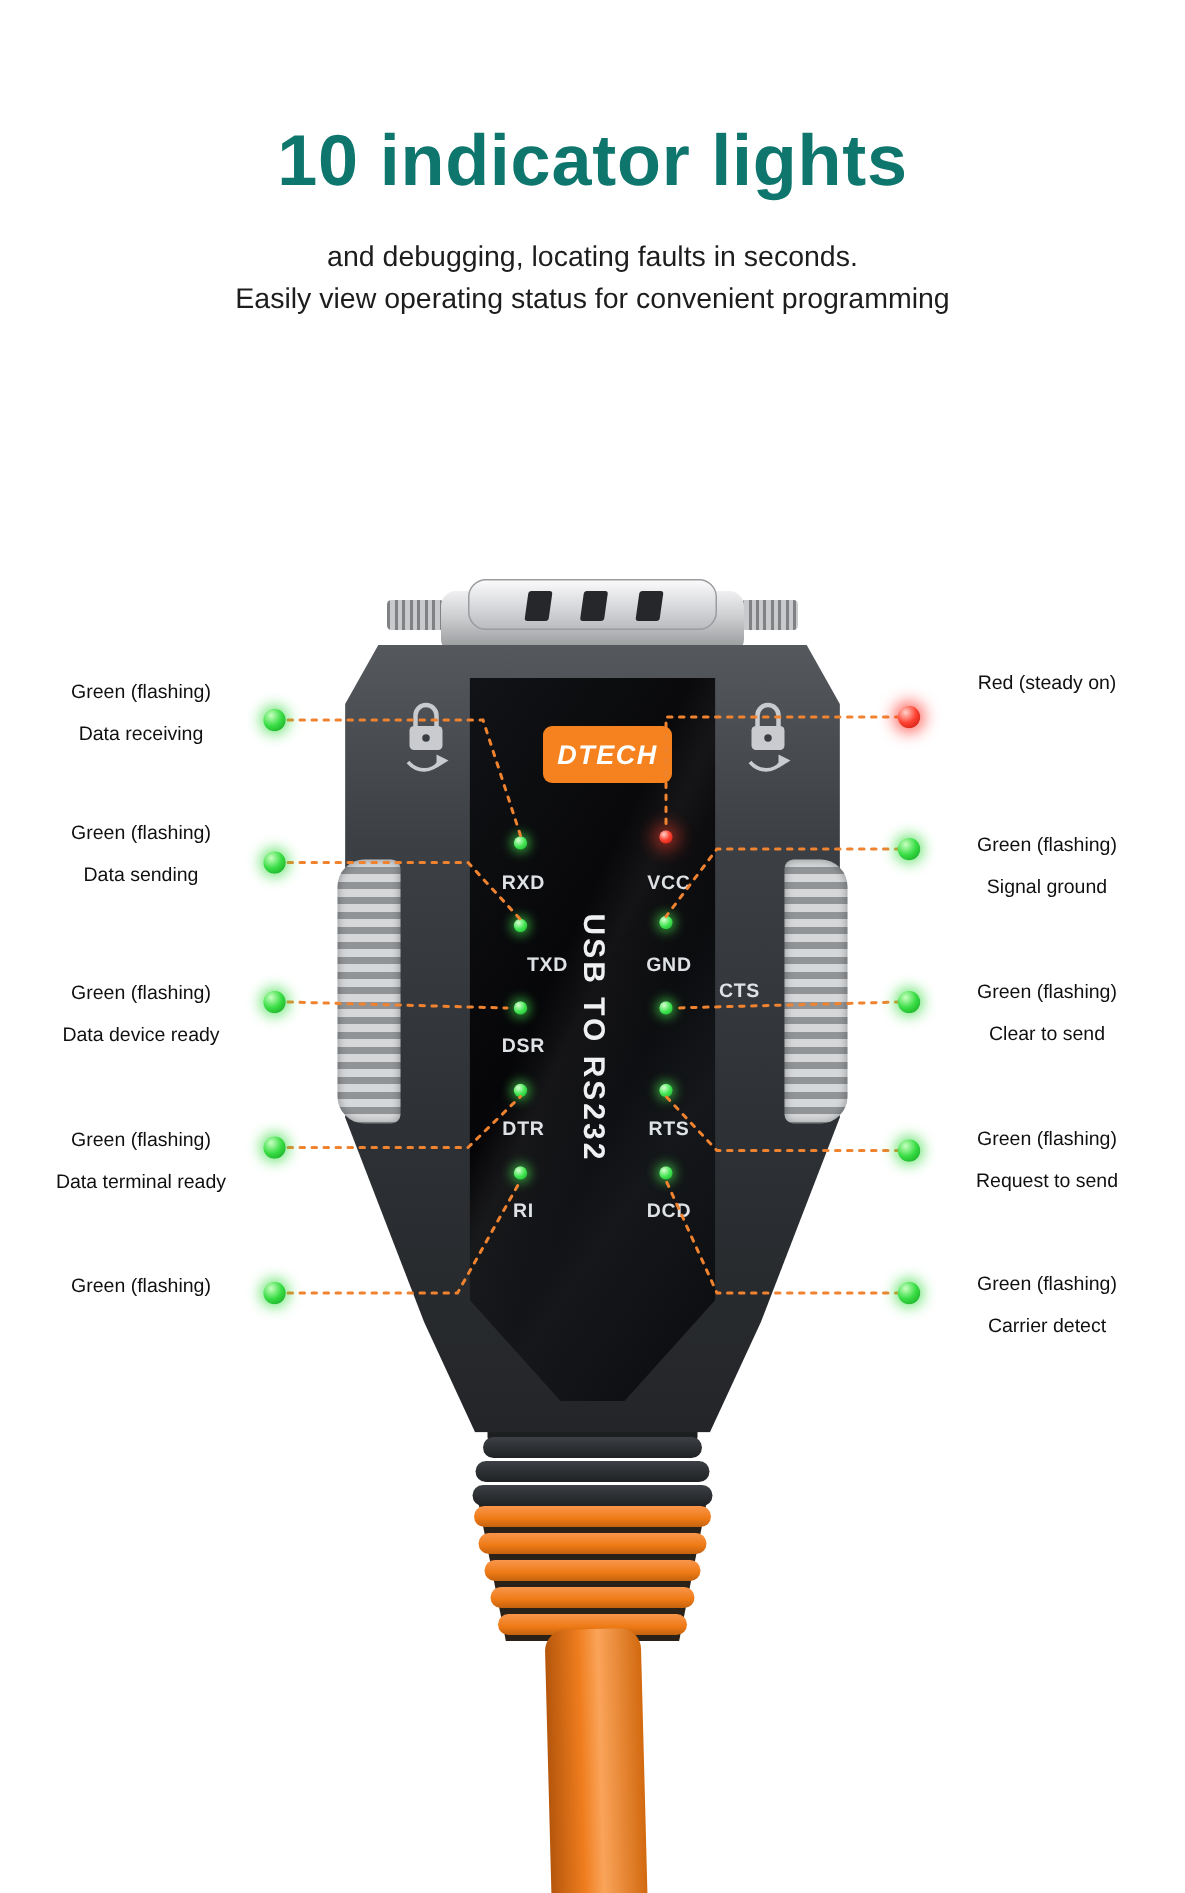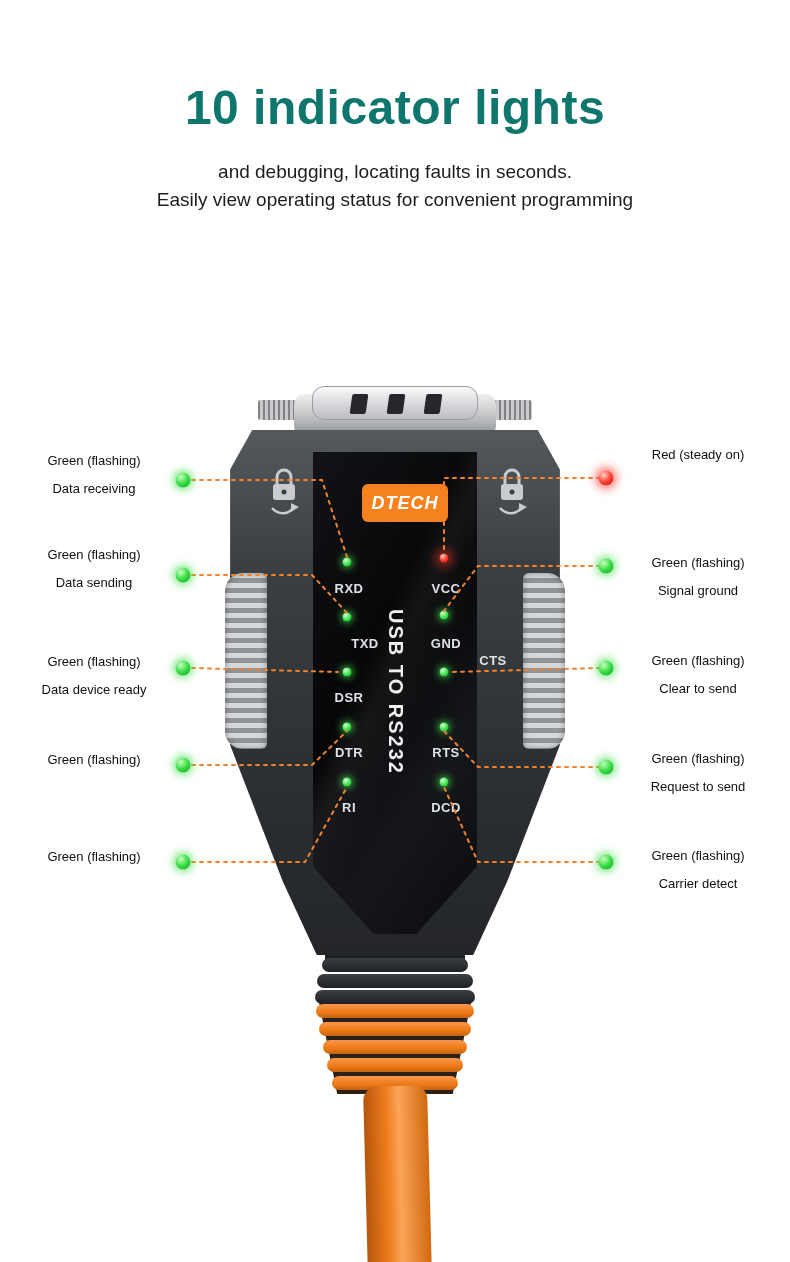--- a/index.html
+++ b/index.html
@@ -241,20 +241,21 @@
   <div class="callout callout-left" style="top:541px;">
     <div class="callout-status">Green (flashing)</div>
     <div class="callout-name">Data sending</div>
   </div>
   <div class="callout callout-left" style="top:648px;">
     <div class="callout-status">Green (flashing)</div>
     <div class="callout-name">Data device ready</div>
   </div>
   <div class="callout callout-left" style="top:746px;">
     <div class="callout-status">Green (flashing)</div>
+    <div class="callout-name">Data terminal ready</div>
   </div>
   <div class="callout callout-left" style="top:843px;">
     <div class="callout-status">Green (flashing)</div>
   </div>
 
   <div class="callout callout-right" style="top:441px;">
     <div class="callout-status">Red (steady on)</div>
   </div>
   <div class="callout callout-right" style="top:549px;">
     <div class="callout-status">Green (flashing)</div>

